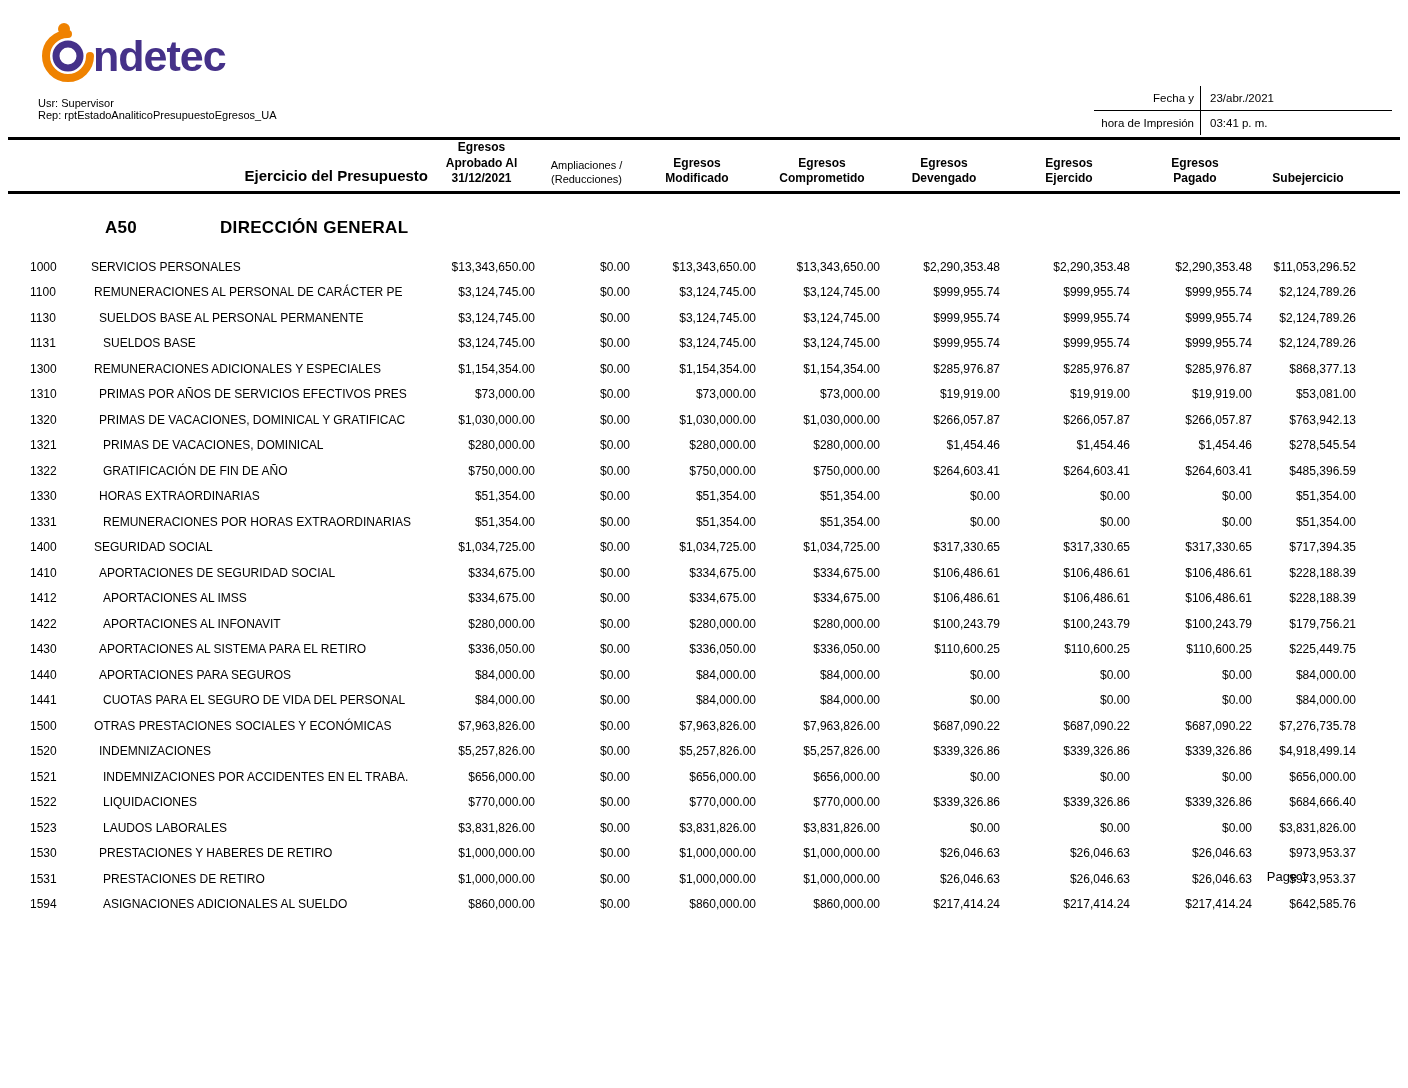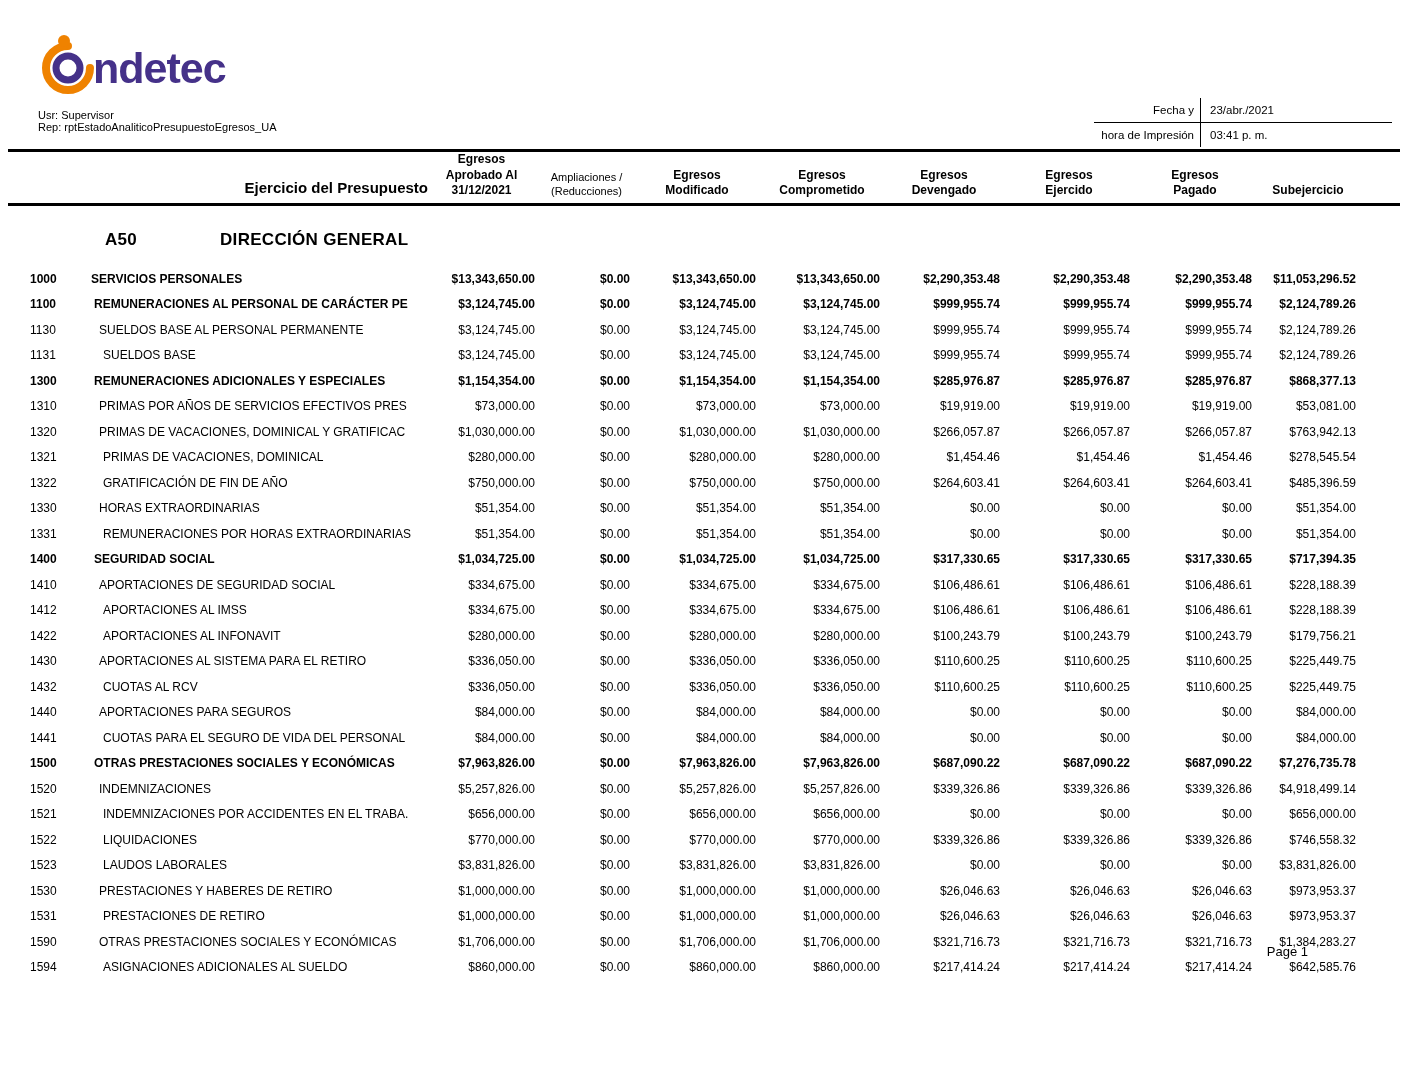--- a/index.html
+++ b/index.html
@@ -1,20 +1,20 @@
 <!DOCTYPE html>
 <html><head>
 <meta charset="utf-8">
 <style>
   html,body{margin:0;padding:0}
   body{
     width:1408px;height:1088px;background:#ffffff;color:#000;
     font-family:"Liberation Sans", sans-serif;position:relative;overflow:hidden;
   }
-  .page{padding:12px 8px;position:relative}
+  .page{padding:0 8px;position:relative}
 
   
   .report-header{position:relative;height:137px}
   .logo{position:absolute;left:30px;top:22px}
   .title-block{position:absolute;left:0;right:102px;top:26px;text-align:center}
   .org-title{font-size:21px;font-weight:bold;letter-spacing:.4px}
   .org-subtitle{font-size:16px;font-weight:bold;margin-top:3px}
   .report-title{font-size:15px;font-weight:bold;margin-top:6px}
   .meta-left{position:absolute;left:30px;top:97px;font-size:11px}
   .meta-left .rep{margin-top:0}
@@ -40,21 +40,21 @@
 
   .body-table{margin-top:16px}
   tbody td{height:25.5px;font-size:12px;vertical-align:middle}
   td.code{padding-left:22px;white-space:nowrap}
   td.name{white-space:nowrap;overflow:hidden}
   td.name.lvl0{padding-left:21px}
   td.name.lvl1{padding-left:24px}
   td.name.lvl2{padding-left:29px}
   td.name.lvl3{padding-left:33px}
   td.num{text-align:right;padding-right:8px;white-space:nowrap}
-  tr.bold td{font-weight:bold}
+  tr.bold td{font-weight:normal}
 
   .page-footer{position:absolute;right:100px;bottom:33px;font-size:13px}
 </style>
 </head>
 <body>
 
 <div class="page">
 
   <header class="report-header">
     <div class="logo">
@@ -329,32 +329,20 @@
           <td class="num">$336,050.00</td>
           <td class="num">$0.00</td>
           <td class="num">$336,050.00</td>
           <td class="num">$336,050.00</td>
           <td class="num">$110,600.25</td>
           <td class="num">$110,600.25</td>
           <td class="num">$110,600.25</td>
           <td class="num">$225,449.75</td>
         </tr>
         <tr>
-          <td class="code">1432</td>
-          <td class="name lvl3">CUOTAS AL RCV</td>
-          <td class="num">$336,050.00</td>
-          <td class="num">$0.00</td>
-          <td class="num">$336,050.00</td>
-          <td class="num">$336,050.00</td>
-          <td class="num">$110,600.25</td>
-          <td class="num">$110,600.25</td>
-          <td class="num">$110,600.25</td>
-          <td class="num">$225,449.75</td>
-        </tr>
-        <tr>
           <td class="code">1440</td>
           <td class="name lvl2">APORTACIONES PARA SEGUROS</td>
           <td class="num">$84,000.00</td>
           <td class="num">$0.00</td>
           <td class="num">$84,000.00</td>
           <td class="num">$84,000.00</td>
           <td class="num">$0.00</td>
           <td class="num">$0.00</td>
           <td class="num">$0.00</td>
           <td class="num">$84,000.00</td>
@@ -410,21 +398,21 @@
         <tr>
           <td class="code">1522</td>
           <td class="name lvl3">LIQUIDACIONES</td>
           <td class="num">$770,000.00</td>
           <td class="num">$0.00</td>
           <td class="num">$770,000.00</td>
           <td class="num">$770,000.00</td>
           <td class="num">$339,326.86</td>
           <td class="num">$339,326.86</td>
           <td class="num">$339,326.86</td>
-          <td class="num">$746,558.32</td>
+          <td class="num">$684,666.40</td>
         </tr>
         <tr>
           <td class="code">1523</td>
           <td class="name lvl3">LAUDOS LABORALES</td>
           <td class="num">$3,831,826.00</td>
           <td class="num">$0.00</td>
           <td class="num">$3,831,826.00</td>
           <td class="num">$3,831,826.00</td>
           <td class="num">$0.00</td>
           <td class="num">$0.00</td>
@@ -447,32 +435,20 @@
           <td class="code">1531</td>
           <td class="name lvl3">PRESTACIONES DE RETIRO</td>
           <td class="num">$1,000,000.00</td>
           <td class="num">$0.00</td>
           <td class="num">$1,000,000.00</td>
           <td class="num">$1,000,000.00</td>
           <td class="num">$26,046.63</td>
           <td class="num">$26,046.63</td>
           <td class="num">$26,046.63</td>
           <td class="num">$973,953.37</td>
-        </tr>
-        <tr>
-          <td class="code">1590</td>
-          <td class="name lvl2">OTRAS PRESTACIONES SOCIALES Y ECONÓMICAS</td>
-          <td class="num">$1,706,000.00</td>
-          <td class="num">$0.00</td>
-          <td class="num">$1,706,000.00</td>
-          <td class="num">$1,706,000.00</td>
-          <td class="num">$321,716.73</td>
-          <td class="num">$321,716.73</td>
-          <td class="num">$321,716.73</td>
-          <td class="num">$1,384,283.27</td>
         </tr>
         <tr>
           <td class="code">1594</td>
           <td class="name lvl3">ASIGNACIONES ADICIONALES AL SUELDO</td>
           <td class="num">$860,000.00</td>
           <td class="num">$0.00</td>
           <td class="num">$860,000.00</td>
           <td class="num">$860,000.00</td>
           <td class="num">$217,414.24</td>
           <td class="num">$217,414.24</td>

